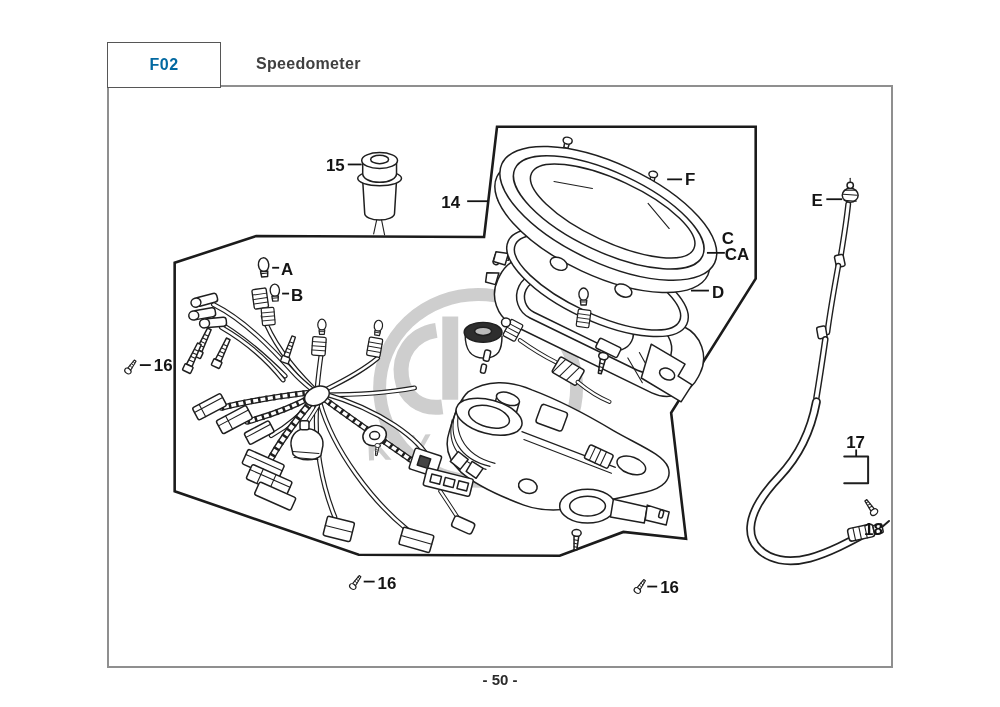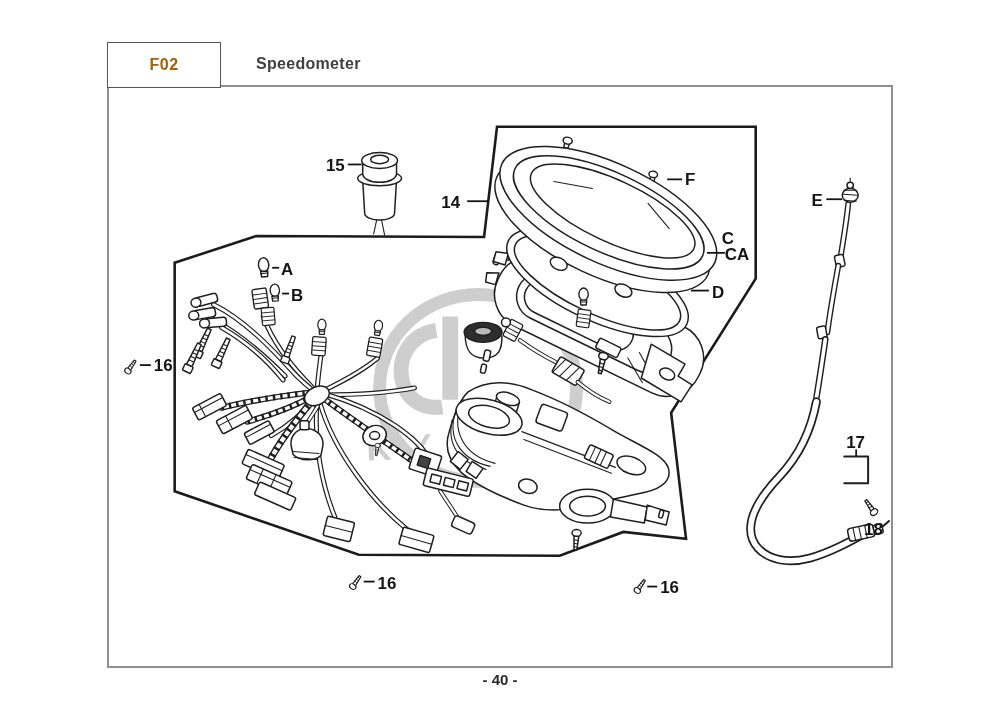--- a/index.html
+++ b/index.html
@@ -1,21 +1,21 @@
 <!DOCTYPE html>
 <html><head>
 <meta charset="utf-8">
 <style>
   html,body{margin:0;padding:0;background:#ffffff;}
   .page{position:relative;width:1000px;height:707px;background:#ffffff;overflow:hidden;
         font-family:"Liberation Sans",sans-serif;}
   .code-box{position:absolute;left:107px;top:42px;width:112px;height:44px;
             border:1.5px solid #565656;background:#ffffff;z-index:3;
             display:flex;align-items:center;justify-content:center;
-            font-weight:bold;font-size:16px;color:#a16207;letter-spacing:.5px;}
+            font-weight:bold;font-size:16px;color:#0369a1;letter-spacing:.5px;}
   .page-title{position:absolute;left:256px;top:42px;height:44px;z-index:3;
             display:flex;align-items:center;font-weight:bold;font-size:16px;color:#404040;
             letter-spacing:.3px;}
   .frame{position:absolute;left:107px;top:85px;width:786px;height:583px;
          border:2px solid #8f8f8f;box-sizing:border-box;background:#ffffff;z-index:1;}
   .frame svg{position:absolute;left:0;top:0;width:100%;height:100%;}
   .footer{position:absolute;left:0;top:671px;width:1000px;text-align:center;
           font-weight:600;font-size:15px;color:#2b2b2b;z-index:2;}
   
   .wo{stroke:#1f1f1f;fill:none;stroke-linecap:round;}
@@ -365,14 +365,14 @@
         <text class="callout" x="290" y="300">B</text>
         <text class="callout" x="152" y="371">16</text>
         <text class="callout" x="377" y="590">16</text>
         <text class="callout" x="661" y="595">16</text>
         <text class="callout" x="848" y="449">17</text>
         <text class="callout" x="866" y="536">18</text>
       </g>
     </svg>
   </div>
 
-  <div class="footer">- 40 -</div>
+  <div class="footer">- 50 -</div>
 </div>
 
 </body></html>

